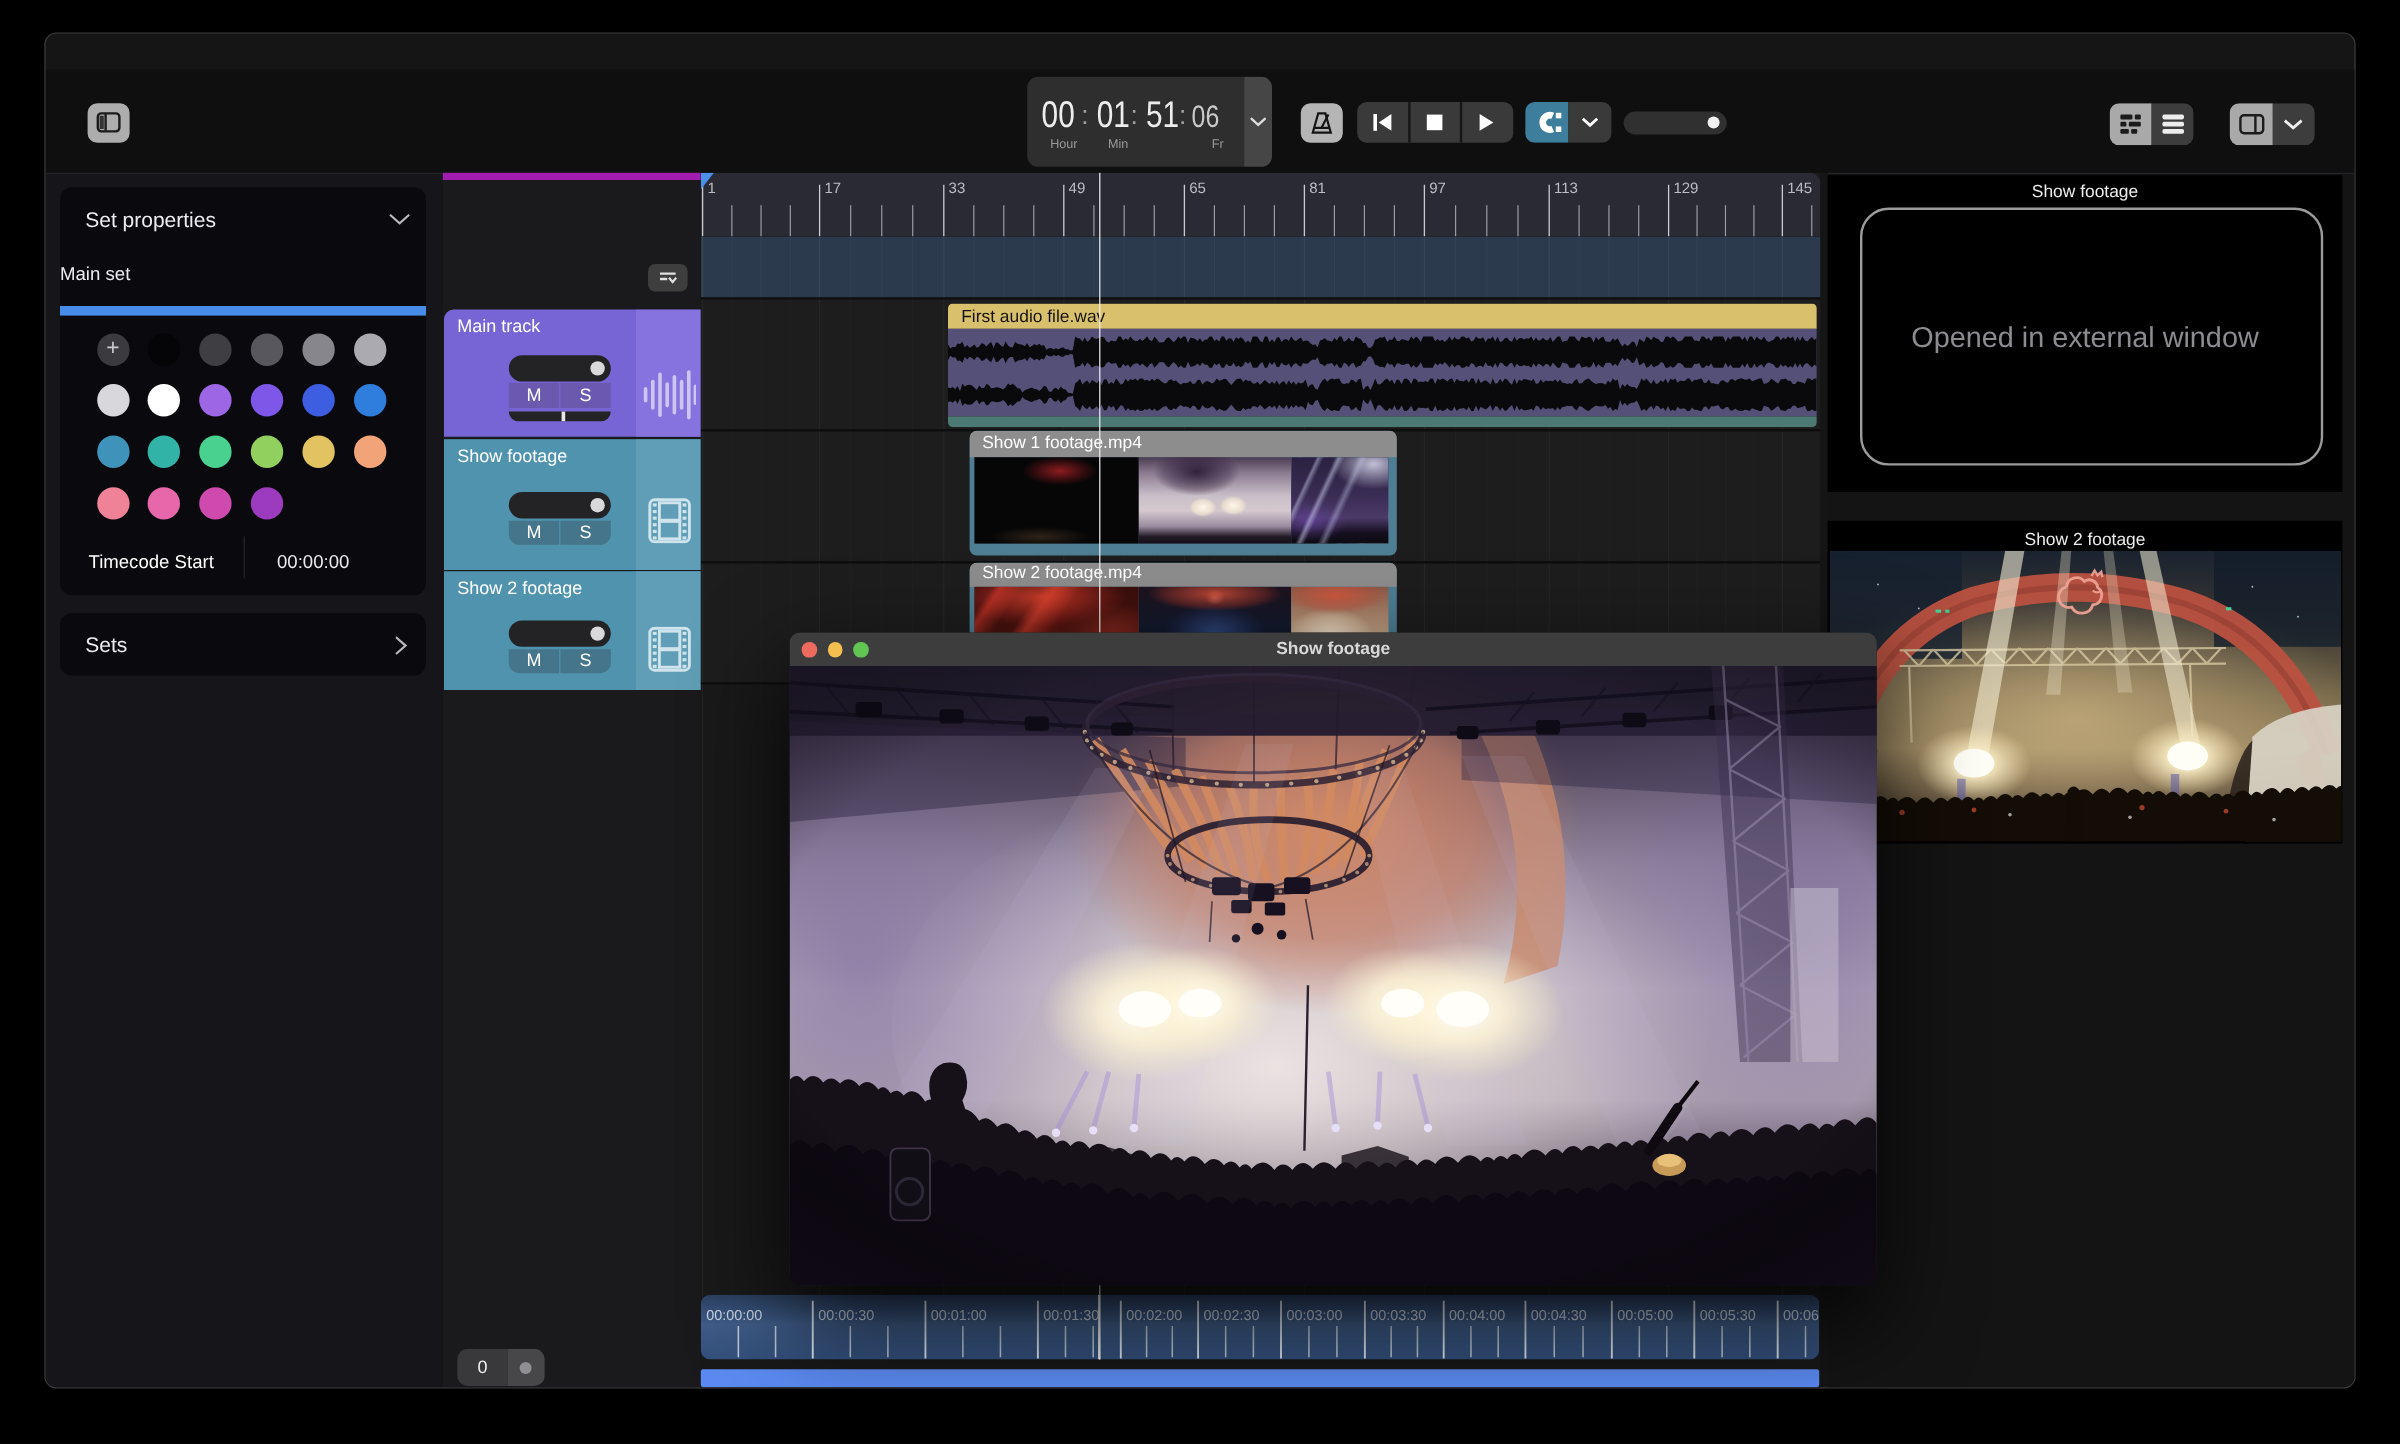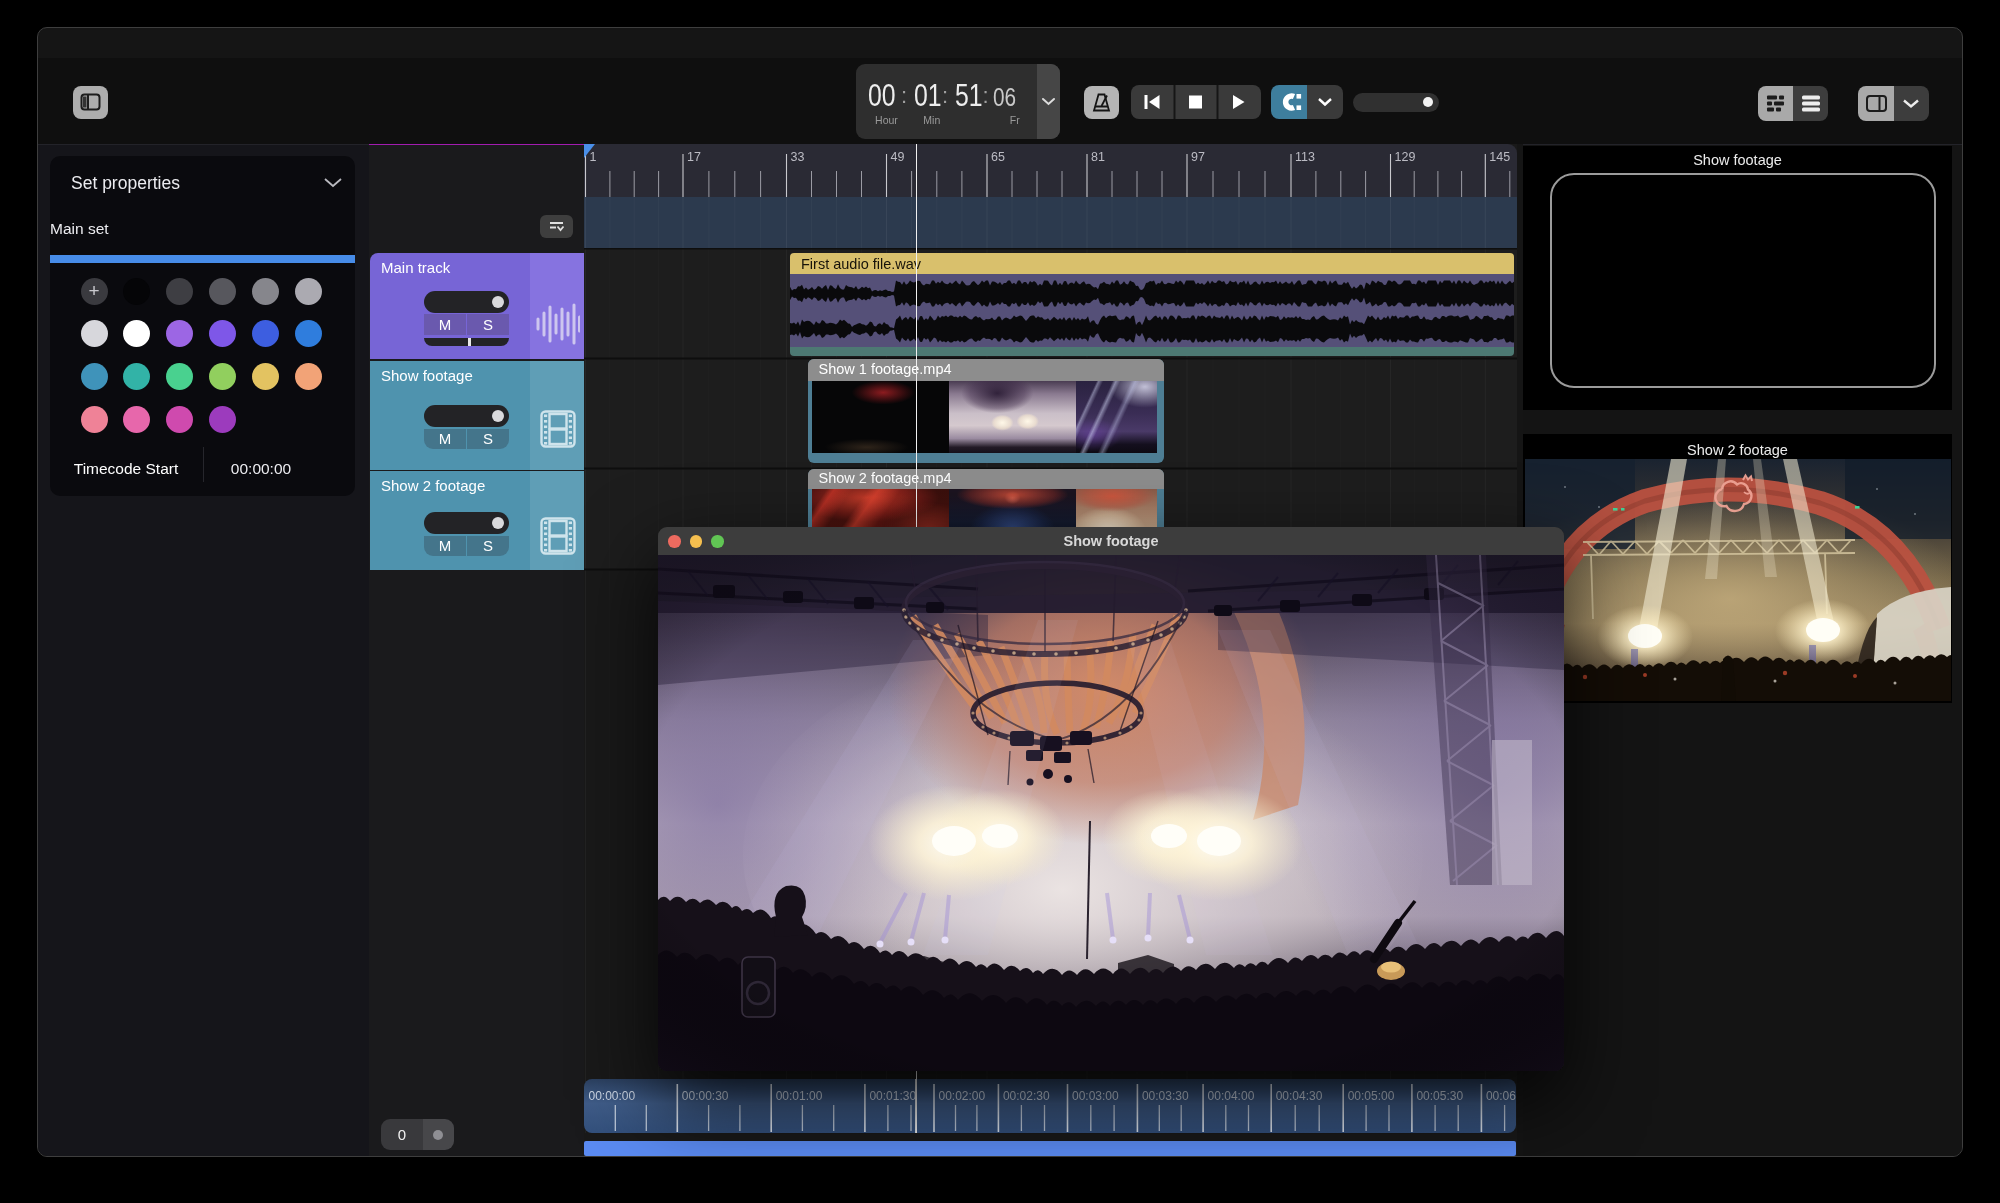--- a/index.html
+++ b/index.html
@@ -21,21 +21,21 @@
 #tc { position:absolute; left:818px; top:6px; width:204px; height:75px; background:#2e2e2e; border-radius:9px; overflow:hidden; }
 #tc .chev { position:absolute; right:0; top:0; width:23px; height:75px; background:#464646; }
 #tc .dg { position:absolute; top:16px; color:#ededed; font-size:31px; line-height:31px; transform:scaleX(0.8); transform-origin:0 0; }
 #tc .dgs { position:absolute; top:20px; color:#c9c9c9; font-size:26px; line-height:26px; transform:scaleX(0.8); transform-origin:0 0; }
 #tc .col { position:absolute; top:19px; color:#9f9f9f; font-size:22px; line-height:26px; }
 #tc .lb { position:absolute; top:50px; width:40px; text-align:center; color:#9a9a9a; font-size:10.5px; }
 
 #sidebar { position:absolute; left:0; top:116px; width:331px; height:1014px; background:#15151a; border-top:1px solid #232329; }
 .panel { position:absolute; left:12px; width:305px; background:#0a0a0e; border-radius:10px; }
 
-#trackcol { position:absolute; left:331px; top:116px; width:215px; height:1014px; background:#1a1a1c; border-top:1px solid #a21caf;}
+#trackcol { position:absolute; left:331px; top:116px; width:215px; height:1014px; background:#1a1a1c; border-top:6px solid #a21caf;}
 
 #timeline { position:absolute; left:546px; top:116px; width:933px; height:1014px; background:#191919; }
 
 #rightcol { position:absolute; left:1485px; top:116px; width:441px; height:1014px; background:#141414; border-top:1px solid #232329;}
 
 #fwin { position:absolute; left:658px; top:527px; width:906px; height:544px; border-radius:9px;
   overflow:hidden; box-shadow:0 30px 80px rgba(0,0,0,0.8); z-index:50; background:#222; }
 #fwin .bar { position:absolute; left:0; top:0; width:906px; height:28px; background:#3d3d3d; }
 #fwin .bar .t { position:absolute; width:100%; text-align:center; line-height:28px; color:#d8d8d8; font-size:14.5px; font-weight:bold; }
 #fwin .dot { position:absolute; top:8px; width:12.5px; height:12.5px; border-radius:50%; }
@@ -169,20 +169,26 @@
           <div class="abs" style="left:201.7px;top:207.1px;width:27px;height:27px;border-radius:50%;background:#e3c361;"></div>
           <div class="abs" style="left:244.5px;top:207.1px;width:27px;height:27px;border-radius:50%;background:#f2a377;"></div>
           <div class="abs" style="left:30.5px;top:249.9px;width:27px;height:27px;border-radius:50%;background:#ef8297;"></div>
           <div class="abs" style="left:73.3px;top:249.9px;width:27px;height:27px;border-radius:50%;background:#e767ab;"></div>
           <div class="abs" style="left:116.1px;top:249.9px;width:27px;height:27px;border-radius:50%;background:#cf4aae;"></div>
           <div class="abs" style="left:158.9px;top:249.9px;width:27px;height:27px;border-radius:50%;background:#9c3bbd;"></div>
         </div>
       <div class="abs" style="left:152.5px; top:291px; width:1px; height:35px; background:#26262c;"></div>
       <div class="abs" style="left:0px; top:304px; width:152px; text-align:center; color:#ffffff; font-size:15.5px;">Timecode Start</div>
       <div class="abs" style="left:133px; top:304px; width:156px; text-align:center; color:#ececf0; font-size:15.5px;">00:00:00</div>
+    </div>
+    <div class="panel" style="top:366px; height:52px;">
+      <div class="abs" style="left:21px; top:16px; color:#ececf0; font-size:17.5px;">Sets</div>
+      <svg class="abs" style="left:276px; top:17px;" width="16" height="20" viewBox="0 0 16 20">
+        <path d="M4 3 l8 7 -8 7" fill="none" stroke="#b9b9bf" stroke-width="1.8"></path>
+        </svg>
     </div>
   </div>
   <div id="trackcol">
 
     <div class="abs" style="left:171px; top:70px; width:33px; height:23px; background:#3e3e3e; border-radius:6px;">
       <svg width="33" height="23" viewBox="0 0 33 23">
           <g stroke="#e0e0e0" fill="none">
         <line x1="10" y1="8" x2="23" y2="8" stroke-width="2"></line>
         <line x1="10" y1="12.5" x2="16" y2="12.5" stroke-width="2"></line>
         <path d="M17.5 11.5 l3 3.5 3 -3.5" stroke-width="1.8"></path>
@@ -531,20 +537,21 @@
         <line x1="920.6" y1="26" x2="920.6" y2="52" stroke="#ccd5e2" stroke-opacity="0.9" stroke-width="1.3"></line>
         <line x1="332" y1="0" x2="332" y2="54" stroke="#f2f2f2" stroke-width="1.8"></line>
       </svg>
 <div class="abs" style="left:0;top:996.5px;width:932px;height:15px;background:#5b8bf2;border-radius:2px;"></div>
 <div class="abs" style="left:331.5px;top:0;width:1.6px;height:989px;background:#f0f0f0;"></div>
 </div>
   <div id="rightcol">
     <div class="abs" style="left:0; top:1px; width:429px; height:264px; background:#000;">
       <div class="abs" style="left:0; top:6px; width:429px; text-align:center; color:#ececec; font-size:14.5px;">Show footage</div>
       <div class="abs" style="left:26.5px; top:27px; width:386px; height:215px; border:2.5px solid #9b9b9b; border-radius:24px;"></div>
+      <div class="abs" style="left:0; top:122px; width:429px; text-align:center; color:#8b8b90; font-size:24px;">Opened in external window</div>
     </div>
     <div class="abs" style="left:0; top:289px; width:429px; height:269px; background:#000;">
       <div class="abs" style="left:0; top:8px; width:429px; text-align:center; color:#ececec; font-size:14.5px;">Show 2 footage</div>
       <svg class="abs" style="left:1.5px; top:25px;" width="426" height="242" viewBox="0 0 426 242">
         <defs>
           <linearGradient id="s2bg" x1="0" y1="0" x2="0" y2="1">
             <stop offset="0" stop-color="#1a2330"></stop>
               <stop offset="0.25" stop-color="#3a3632"></stop>
             <stop offset="0.5" stop-color="#77684a"></stop>
               <stop offset="0.68" stop-color="#9a8660"></stop>

